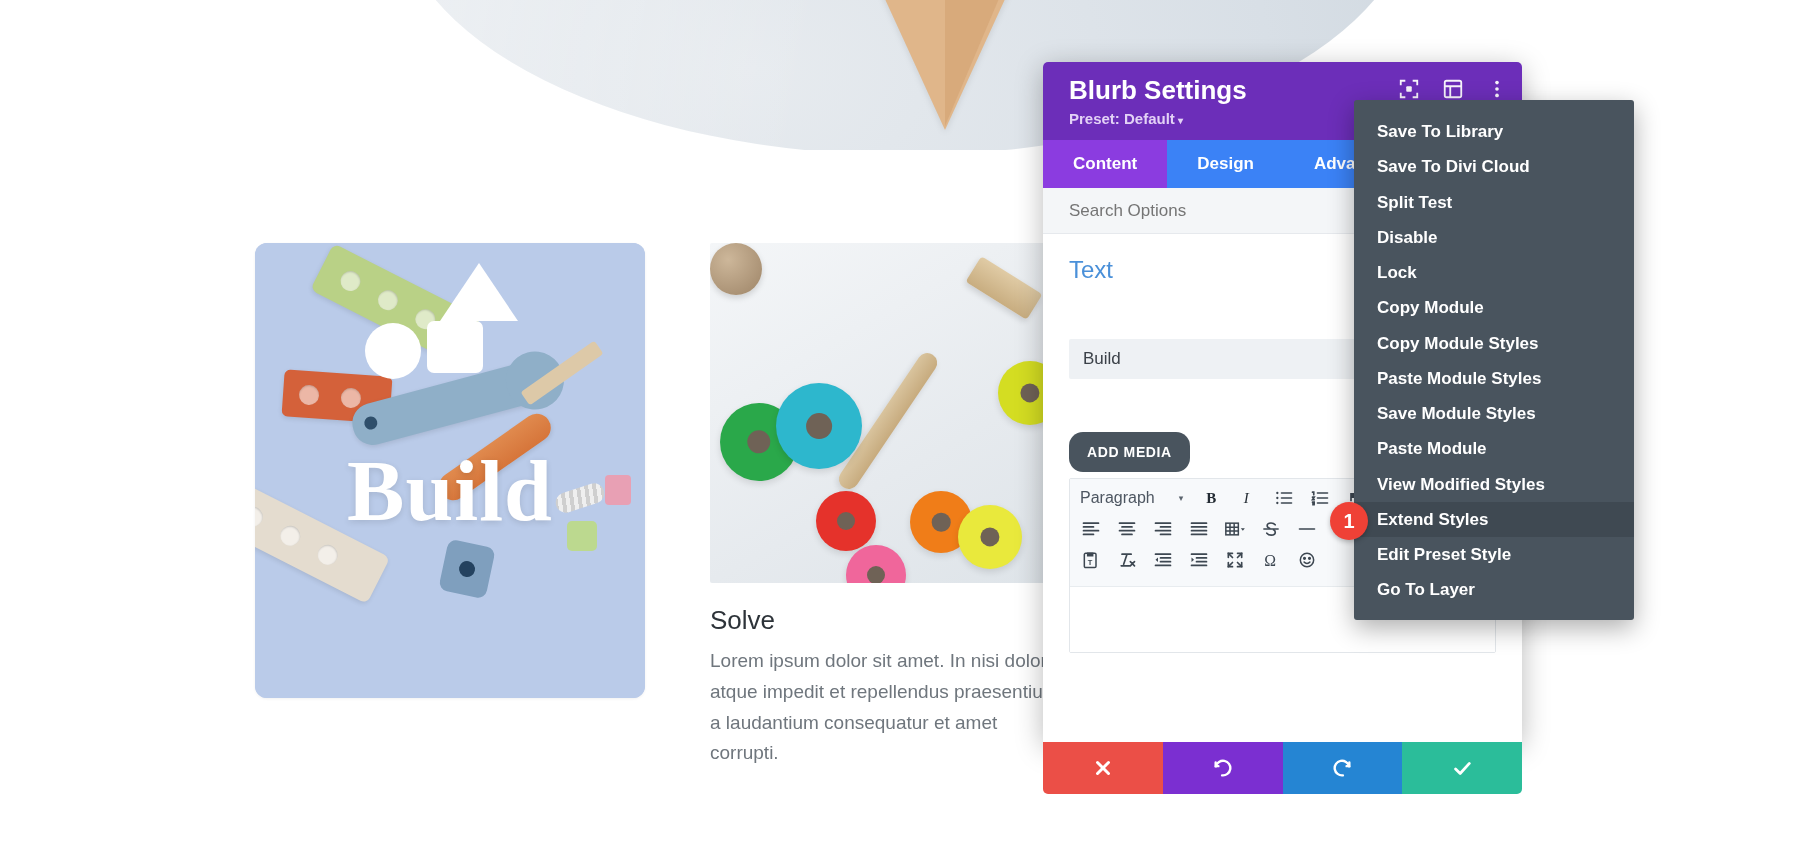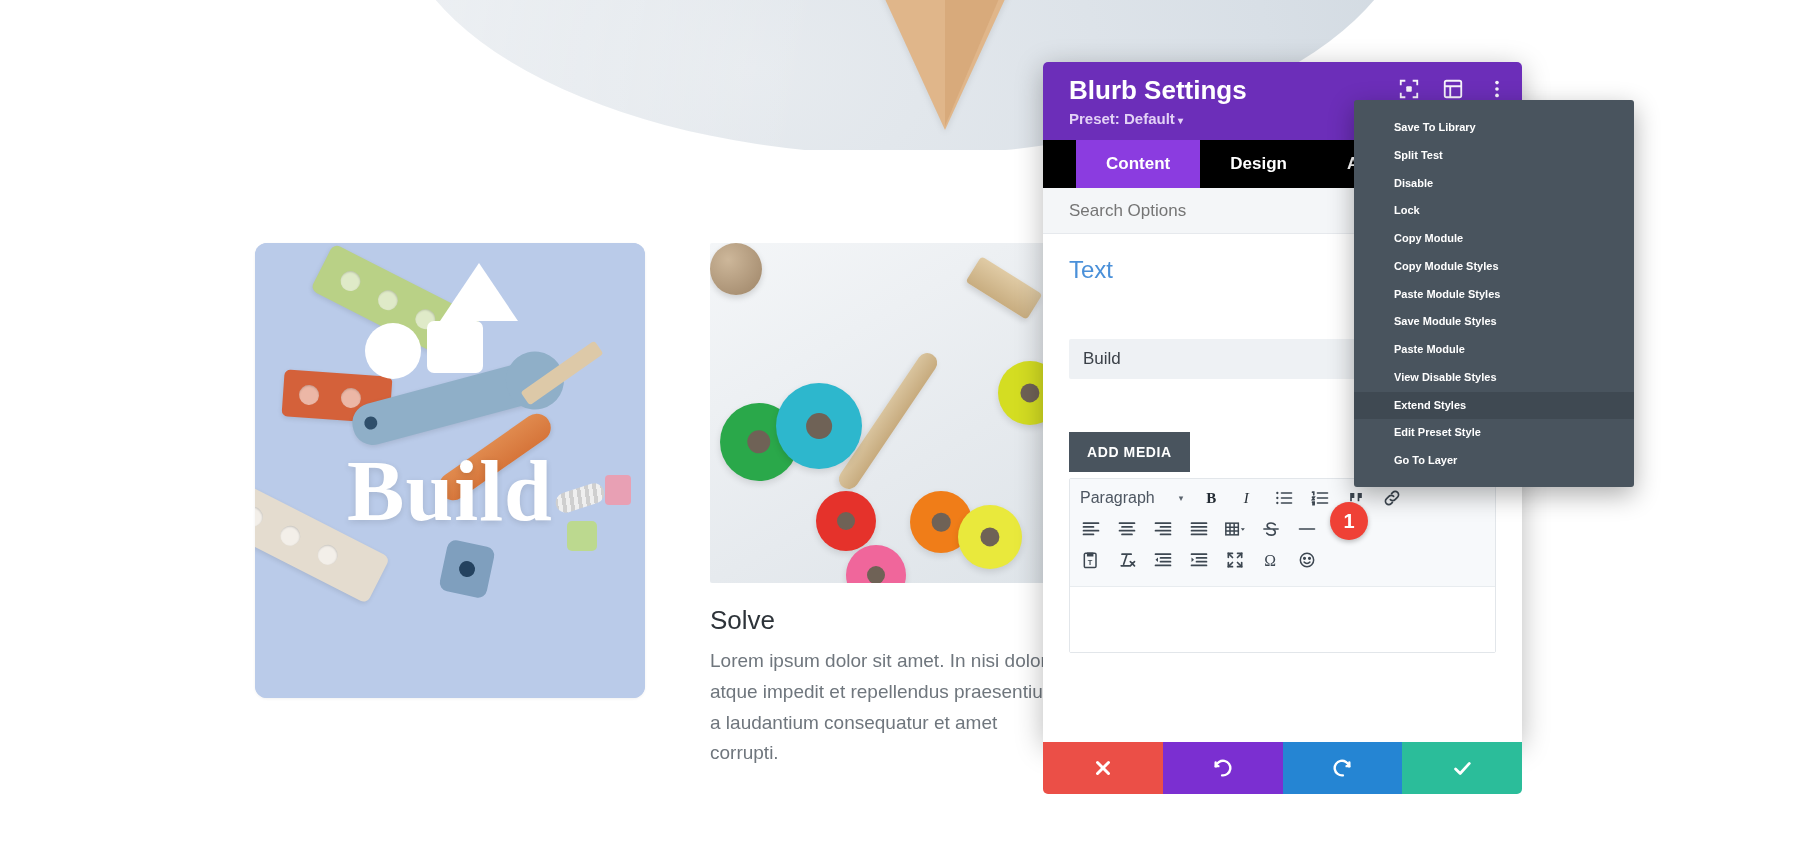--- a/index.html
+++ b/index.html
@@ -183,21 +183,21 @@
     padding: 14px 20px 0 26px; position:relative;
   }
   .modal-title { color:#fff; font-size:26px; font-weight:700; line-height:1.1; }
   .modal-preset {
     color:#e3d2f6; font-size:15px; font-weight:700; margin-top:5px; display:inline-block;
   }
   .modal-preset .caret { font-size:10px; margin-left:3px; }
   .head-icons { position:absolute; right:14px; top:16px; display:flex; gap:22px; align-items:center; }
   .hicon { width:22px; height:22px; opacity:.95; cursor:pointer; }
 
-  .tabs { display:flex; background:#000000; height:48px;padding-left:33px; }
+  .tabs { display:flex; background:#3b82f6; height:48px; }
   .tab {
     flex:0 0 auto; padding:0 30px; display:flex; align-items:center; justify-content:center;
     color:#fff; font-size:17px; font-weight:700; cursor:pointer;
   }
   .tab.active { background:#8b3ce0; }
 
   .searchbar {
     height:46px; background:#f4f6f8; border-bottom:1px solid #e6e9ed;
     display:flex; align-items:center; padding-left:26px;
   }
@@ -211,21 +211,21 @@
   .fld-label { font-size:17px; color:#2d3339; font-weight:700; margin-bottom:9px;text-align:right; }
   .fld-input {
     background:#eef1f4; border:0; height:40px; width:100%; border-radius:2px;
     padding:0 14px; font-size:17px; color:#3b4148; outline:none;
     font-family:"Liberation Sans", sans-serif;
   }
   .fld-gap { height:24px; }
 
   .media-row { display:flex; align-items:flex-end; gap:0; margin-top:4px; }
   .btn-media {
-    background:#49545e; color:#fff; border:0; border-radius:0;
+    background:#49545e; color:#fff; border:0; border-radius:14px;
     padding:12px 18px; font-size:14px; font-weight:700; letter-spacing:.6px; cursor:pointer;
     font-family:"Liberation Sans", sans-serif;
   }
   .vt-tabs { margin-left:auto; display:flex; }
   .vt-tab {
     background:#f0f2f5; padding:10px 20px; font-size:16px; color:#3b4148;
     border-radius:3px 3px 0 0; cursor:pointer;
   }
   .vt-tab.active { background:#fff; }
 
@@ -255,21 +255,21 @@
   .f-redo   { background:#2585d3; }
   .f-save   { background:#2bbd9a; }
 
   
   .ctxmenu {
     position:absolute; left:1354px; top:100px; width:280px;
     background:#49545e; border-radius:3px; padding:14px 0 12px 0;
     box-shadow: 0 8px 26px rgba(0,0,0,.32); z-index:50;
   }
   .ctxitem {
-    padding:7px 0 7px 40px; color:#fff; font-size:11px; font-weight:700;
+    padding:7px 0 7px 23px; color:#fff; font-size:17px; font-weight:700;
     cursor:pointer; white-space:nowrap; line-height:1.25;
   }
   .ctxitem.hl { background:#3f4952; }
 
   
   .badge1 {
     position:absolute; left:1330px; top:502px; width:38px; height:38px;
     background:#ef4136; color:#fff; border-radius:50%;
     display:flex; align-items:center; justify-content:center;
     font-size:20px; font-weight:700; z-index:60;
@@ -513,29 +513,30 @@
       <div class="fbtn f-save">
         <svg viewBox="0 0 24 24" fill="none" stroke="#fff" stroke-width="3" stroke-linecap="round" stroke-linejoin="round">
             <path d="M5 13l5 5L20 7"></path>
           </svg>
       </div>
     </div>
   </div>
 
   <div class="ctxmenu">
     <div class="ctxitem">Save To Library</div>
+    <div class="ctxitem">Save To Divi Cloud</div>
     <div class="ctxitem">Split Test</div>
     <div class="ctxitem">Disable</div>
     <div class="ctxitem">Lock</div>
     <div class="ctxitem">Copy Module</div>
     <div class="ctxitem">Copy Module Styles</div>
     <div class="ctxitem">Paste Module Styles</div>
     <div class="ctxitem">Save Module Styles</div>
     <div class="ctxitem">Paste Module</div>
-    <div class="ctxitem">View Disable Styles</div>
+    <div class="ctxitem">View Modified Styles</div>
     <div class="ctxitem hl">Extend Styles</div>
     <div class="ctxitem">Edit Preset Style</div>
     <div class="ctxitem">Go To Layer</div>
   </div>
 
   <div class="badge1">1</div>
 
 </div>
 
 </body></html>

